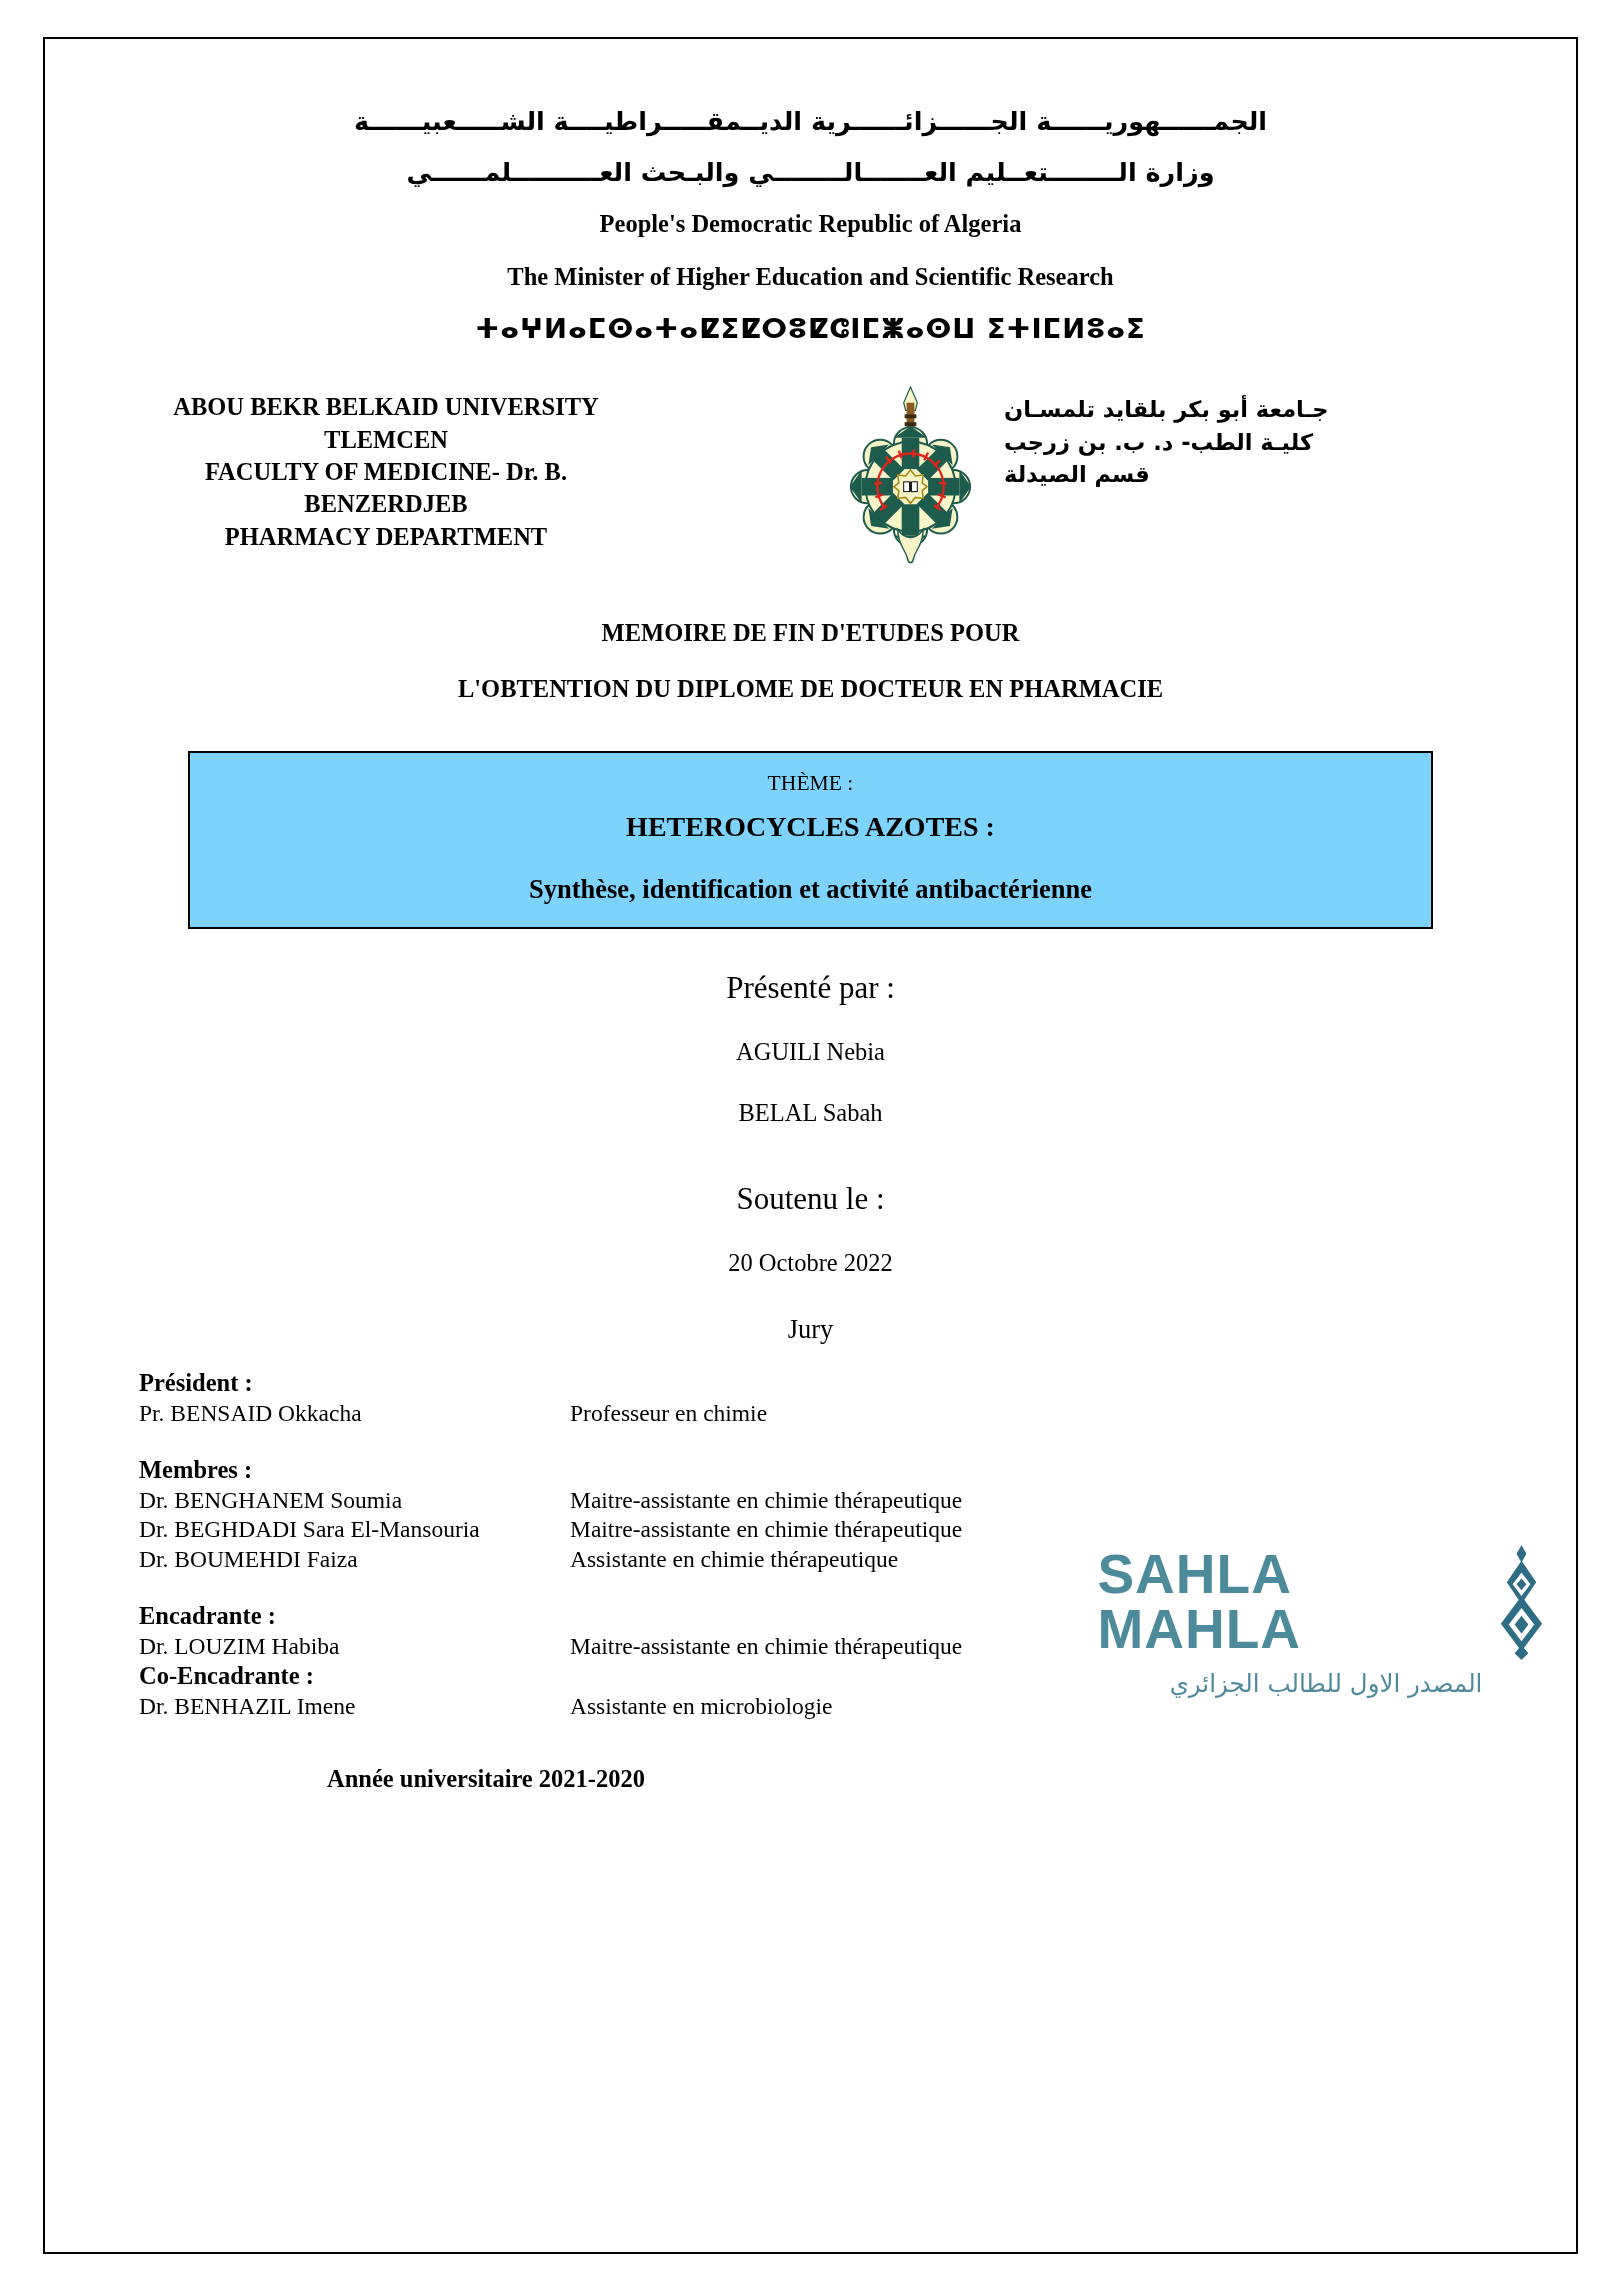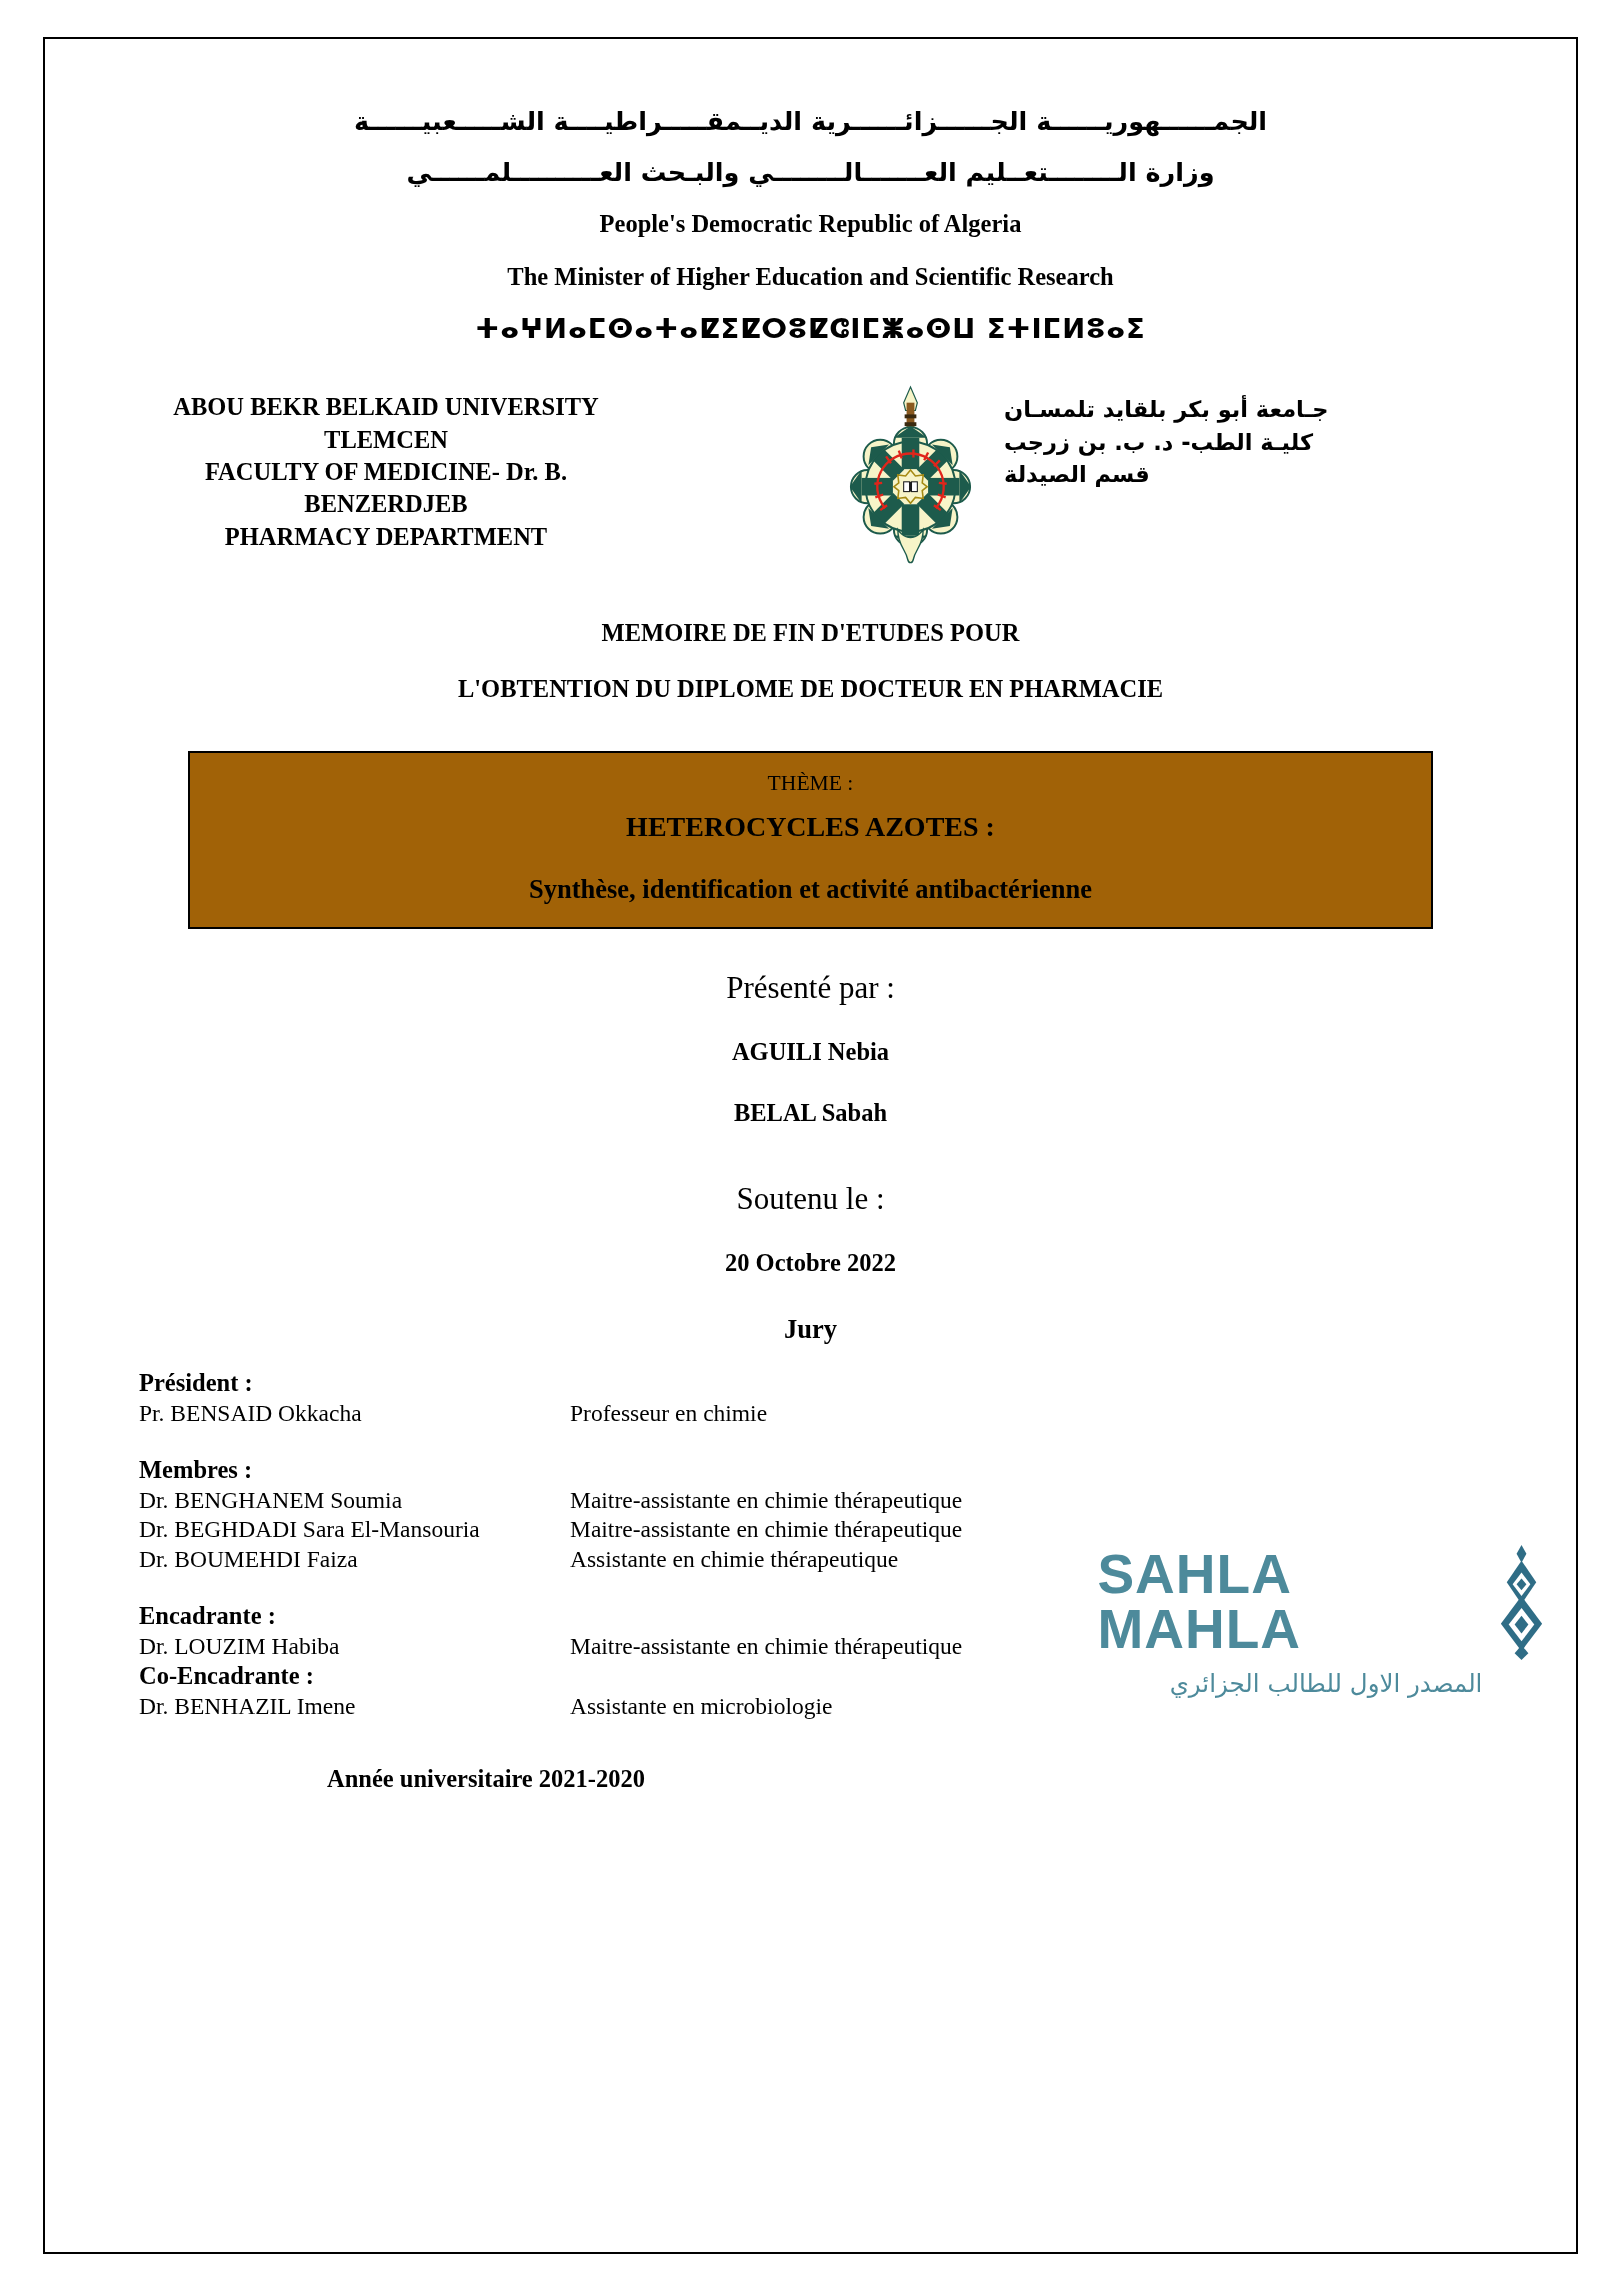--- a/index.html
+++ b/index.html
@@ -128,21 +128,21 @@
     line-height: 1.2;
   }
   .memoire-2 {
     margin-top: 26.5px;
   }
 
   
   .theme-box {
     margin: 47px 145px 0 145px;
     border: 2px solid #000000;
-    background: #a16207;
+    background: #7dd3fc;
     padding: 16.7px 9.8px 21.6px 9.8px;
     text-align: center;
     box-sizing: border-box;
   }
   .theme-label {
     font-size: 21.6px;
     font-weight: normal;
     line-height: 1.3;
   }
   .theme-title {
@@ -159,21 +159,21 @@
   
   .centered-block {
     text-align: center;
   }
   .plain-line {
     font-size: 31px;
     font-weight: normal;
   }
   .bold-line {
     font-size: 24.5px;
-    font-weight: bold;
+    font-weight: normal;
   }
   .sp-presente { margin-top: 41px; }
   .sp-name1    { margin-top: 32px; }
   .sp-name2    { margin-top: 33px; }
   .sp-soutenu  { margin-top: 54px; }
   .sp-date     { margin-top: 32px; }
   .sp-jury     { margin-top: 37px; font-size: 26.5px; }
 
   
   .jury {

